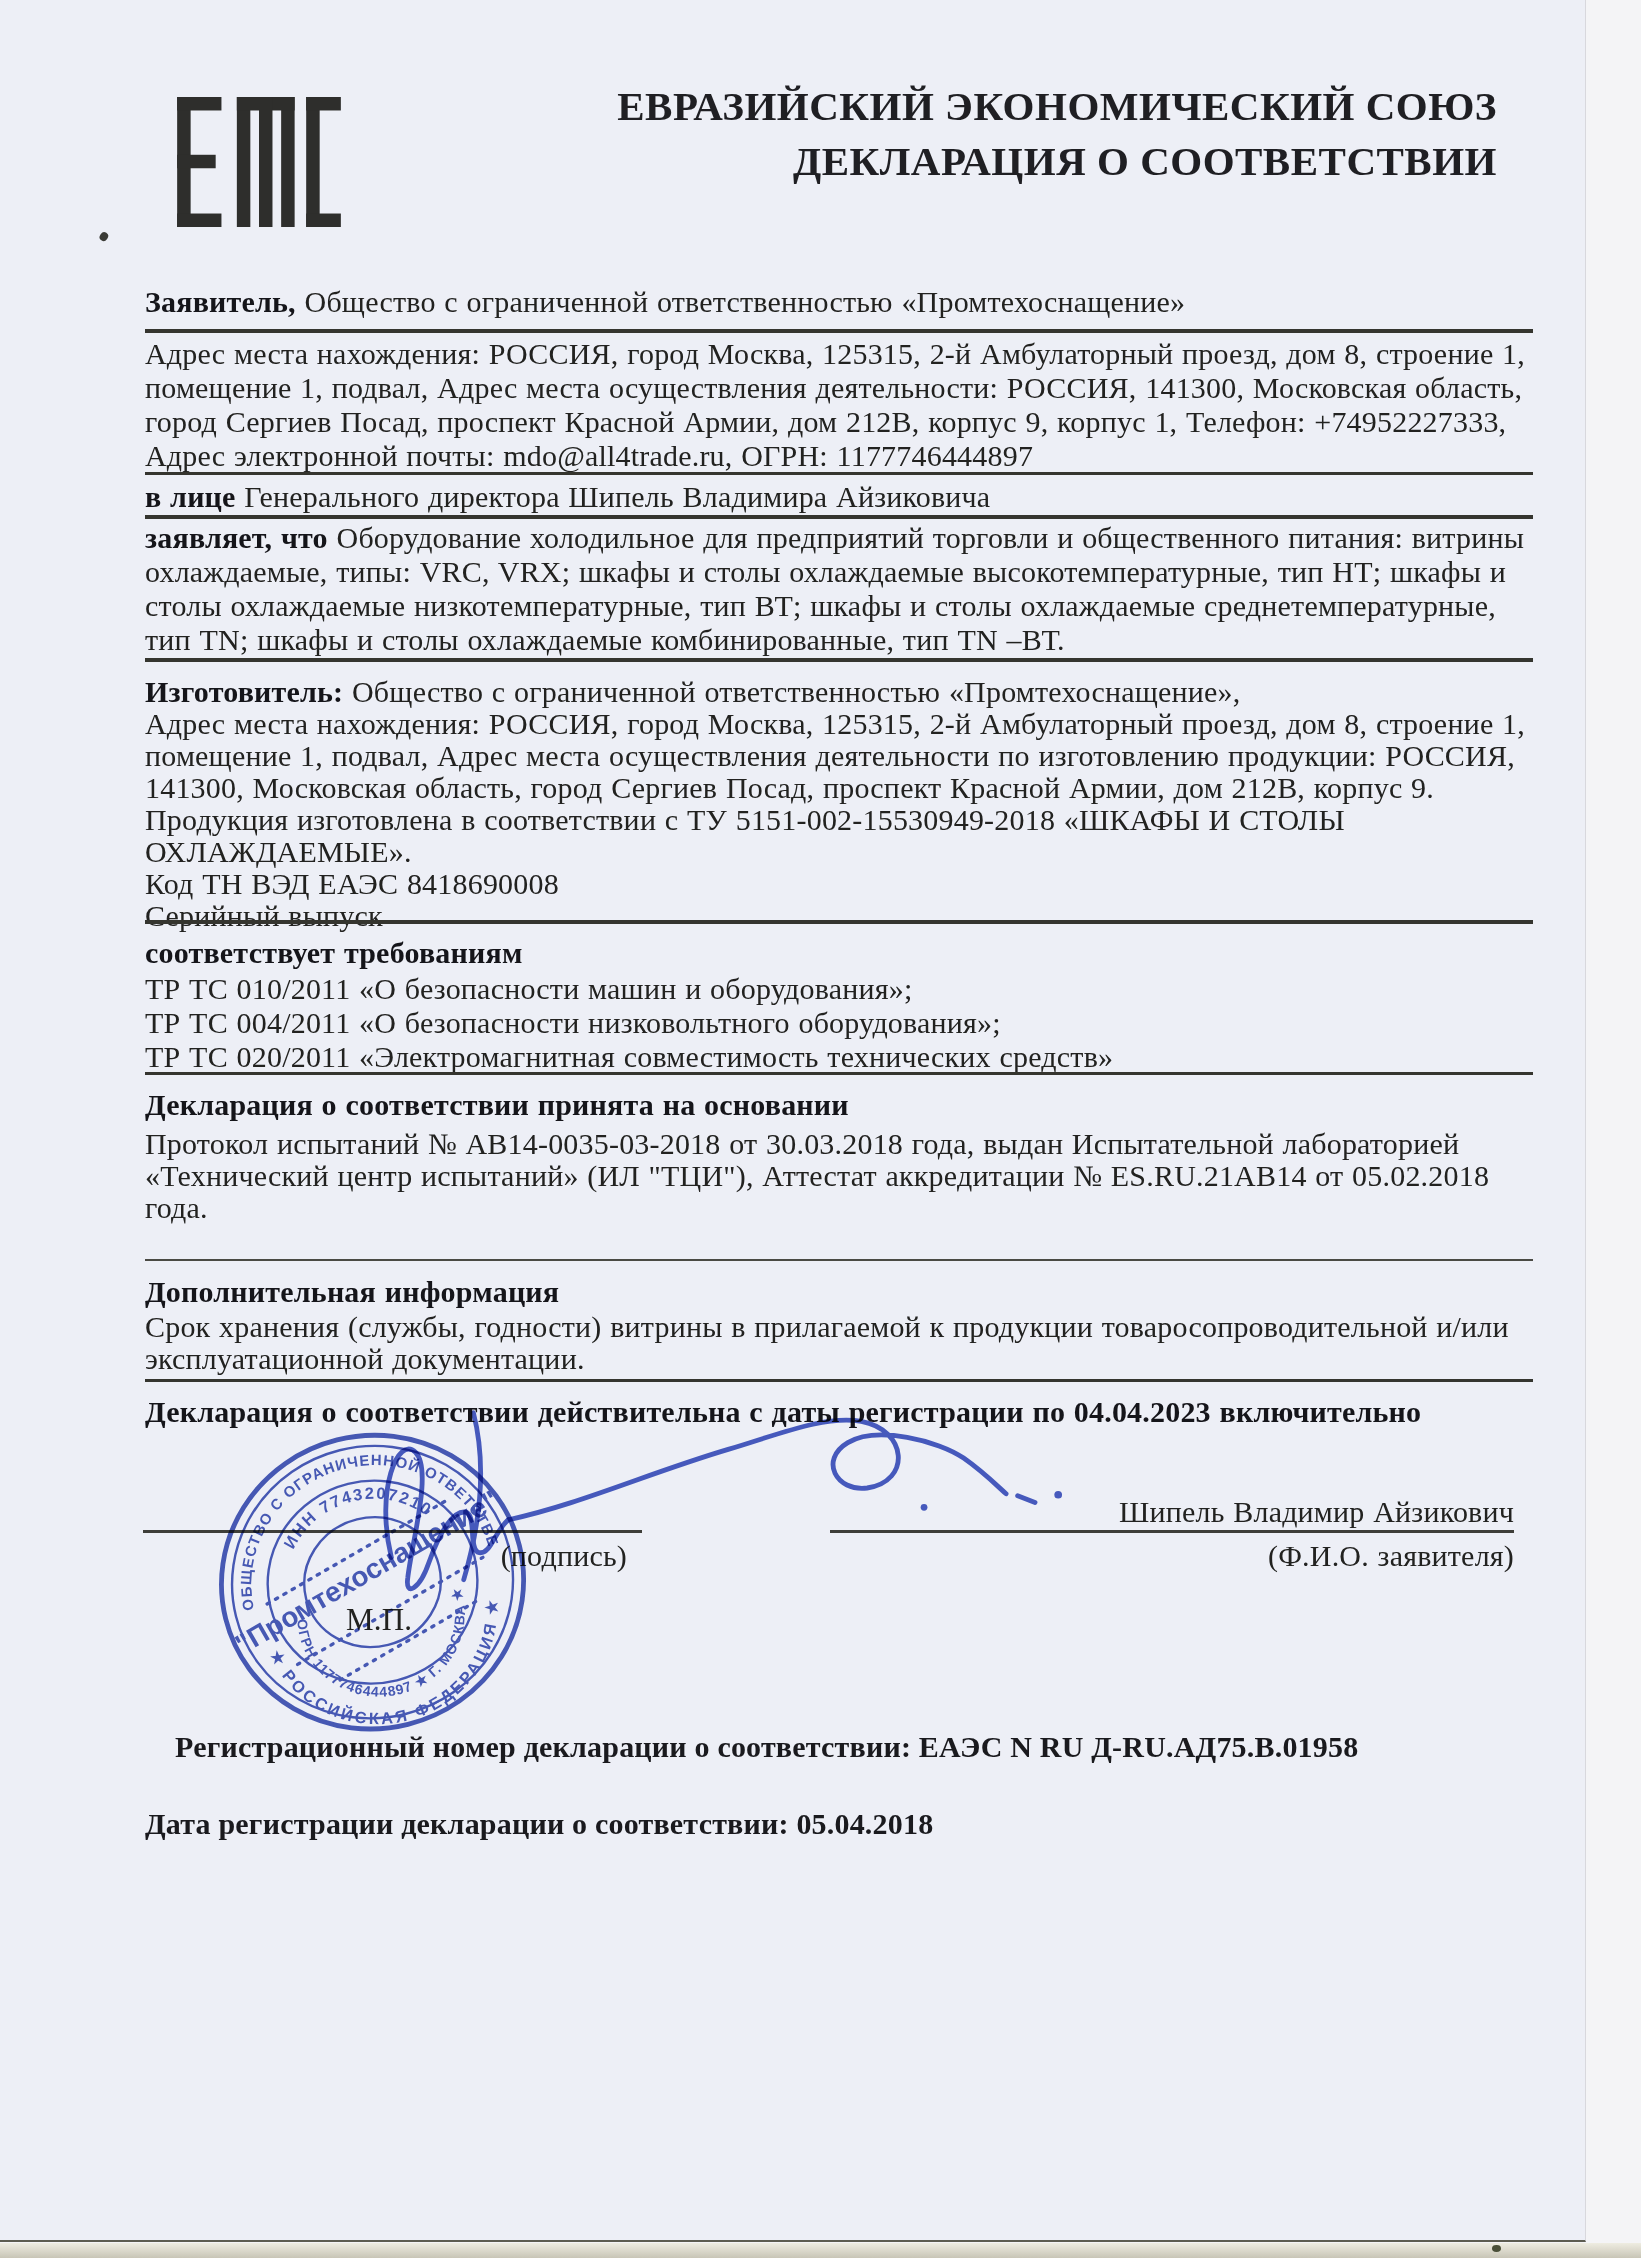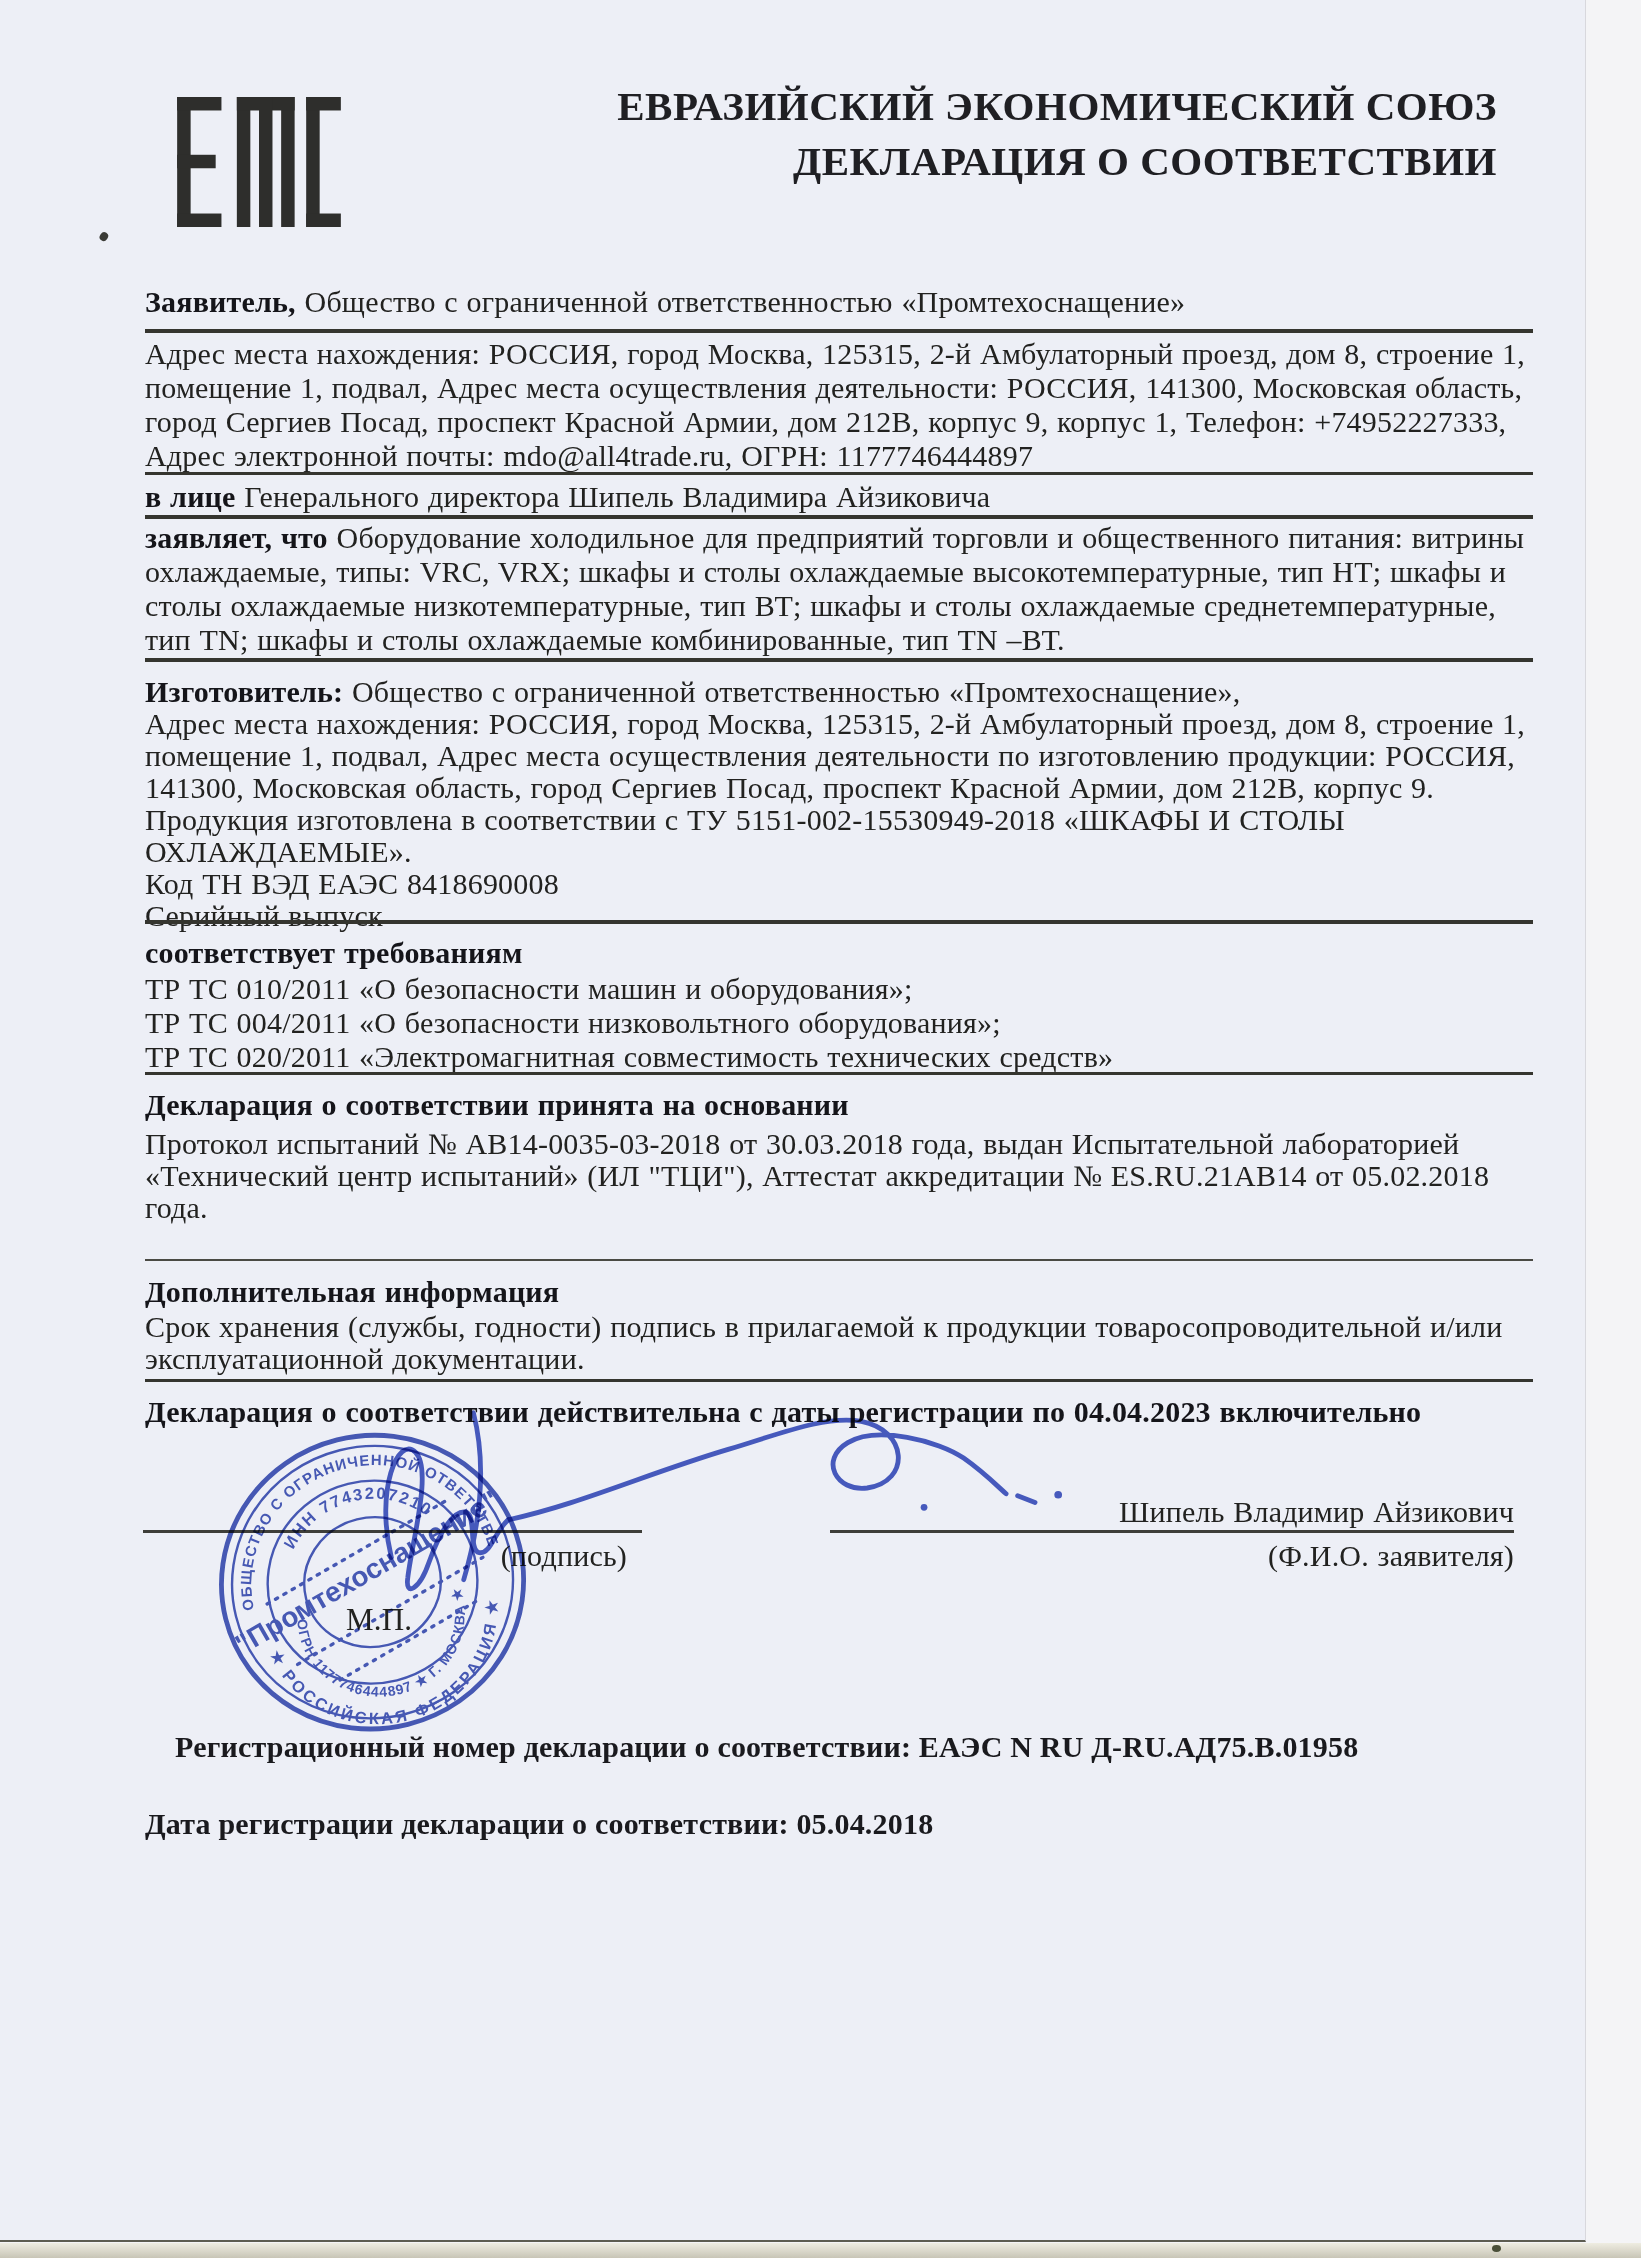--- a/index.html
+++ b/index.html
@@ -138,21 +138,21 @@
 <div class="block b" style="top:1088px;">Декларация о соответствии принята на основании</div>
 <div class="block lh33" style="top:1128px;">
   <div>Протокол испытаний № АВ14-0035-03-2018 от 30.03.2018 года, выдан Испытательной лабораторией</div>
   <div>«Технический центр испытаний» (ИЛ "ТЦИ"), Аттестат аккредитации № ES.RU.21АВ14 от 05.02.2018</div>
   <div>года.</div>
 </div>
 <div class="rule thin" style="top:1259px;"></div>
 
 <div class="block b" style="top:1275px;">Дополнительная информация</div>
 <div class="block lh33" style="top:1311px;">
-  <div>Срок хранения (службы, годности) подпись в прилагаемой к продукции товаросопроводительной и/или</div>
+  <div>Срок хранения (службы, годности) витрины в прилагаемой к продукции товаросопроводительной и/или</div>
   <div>эксплуатационной документации.</div>
 </div>
 <div class="rule" style="top:1379px;"></div>
 
 <div class="block b" style="top:1395px;">Декларация о соответствии действительна с даты регистрации по 04.04.2023 включительно</div>
 
 <div class="sigline" style="left:143px;top:1530px;width:499px;"></div>
 <div class="sigline" style="left:830px;top:1530px;width:684px;"></div>
 <div class="block center" style="left:183px;top:1539px;width:444px;">(подпись)</div>
 <div class="block" style="left:346px;top:1603px;width:193px;font-size:31px;">М.П.</div>

